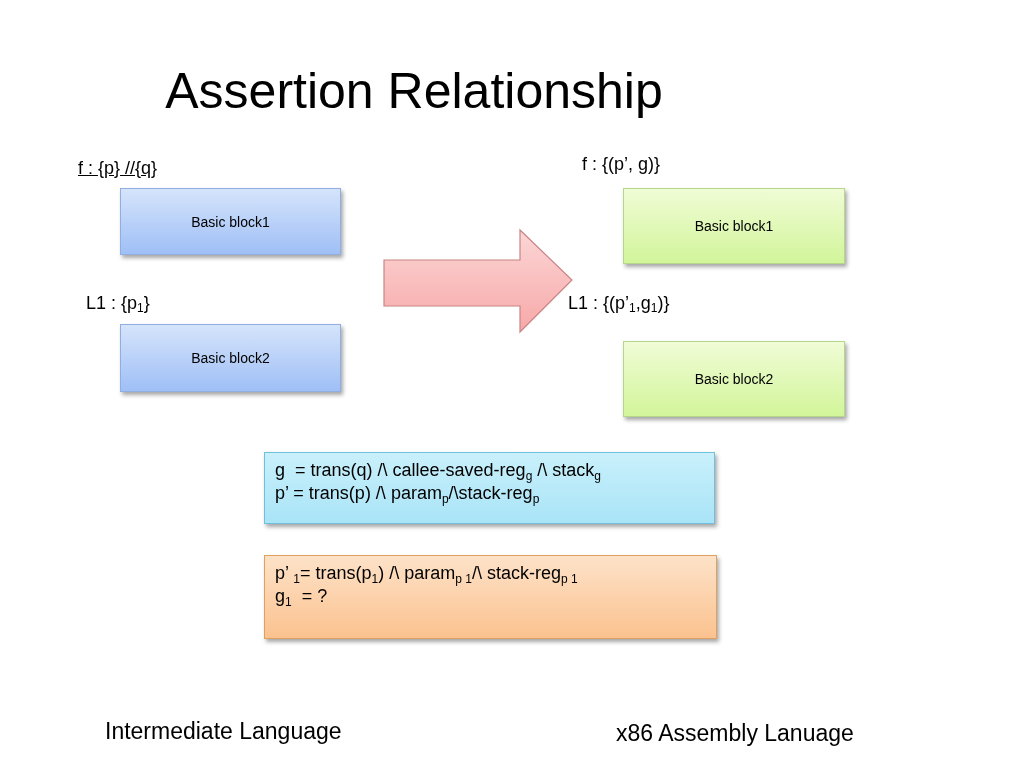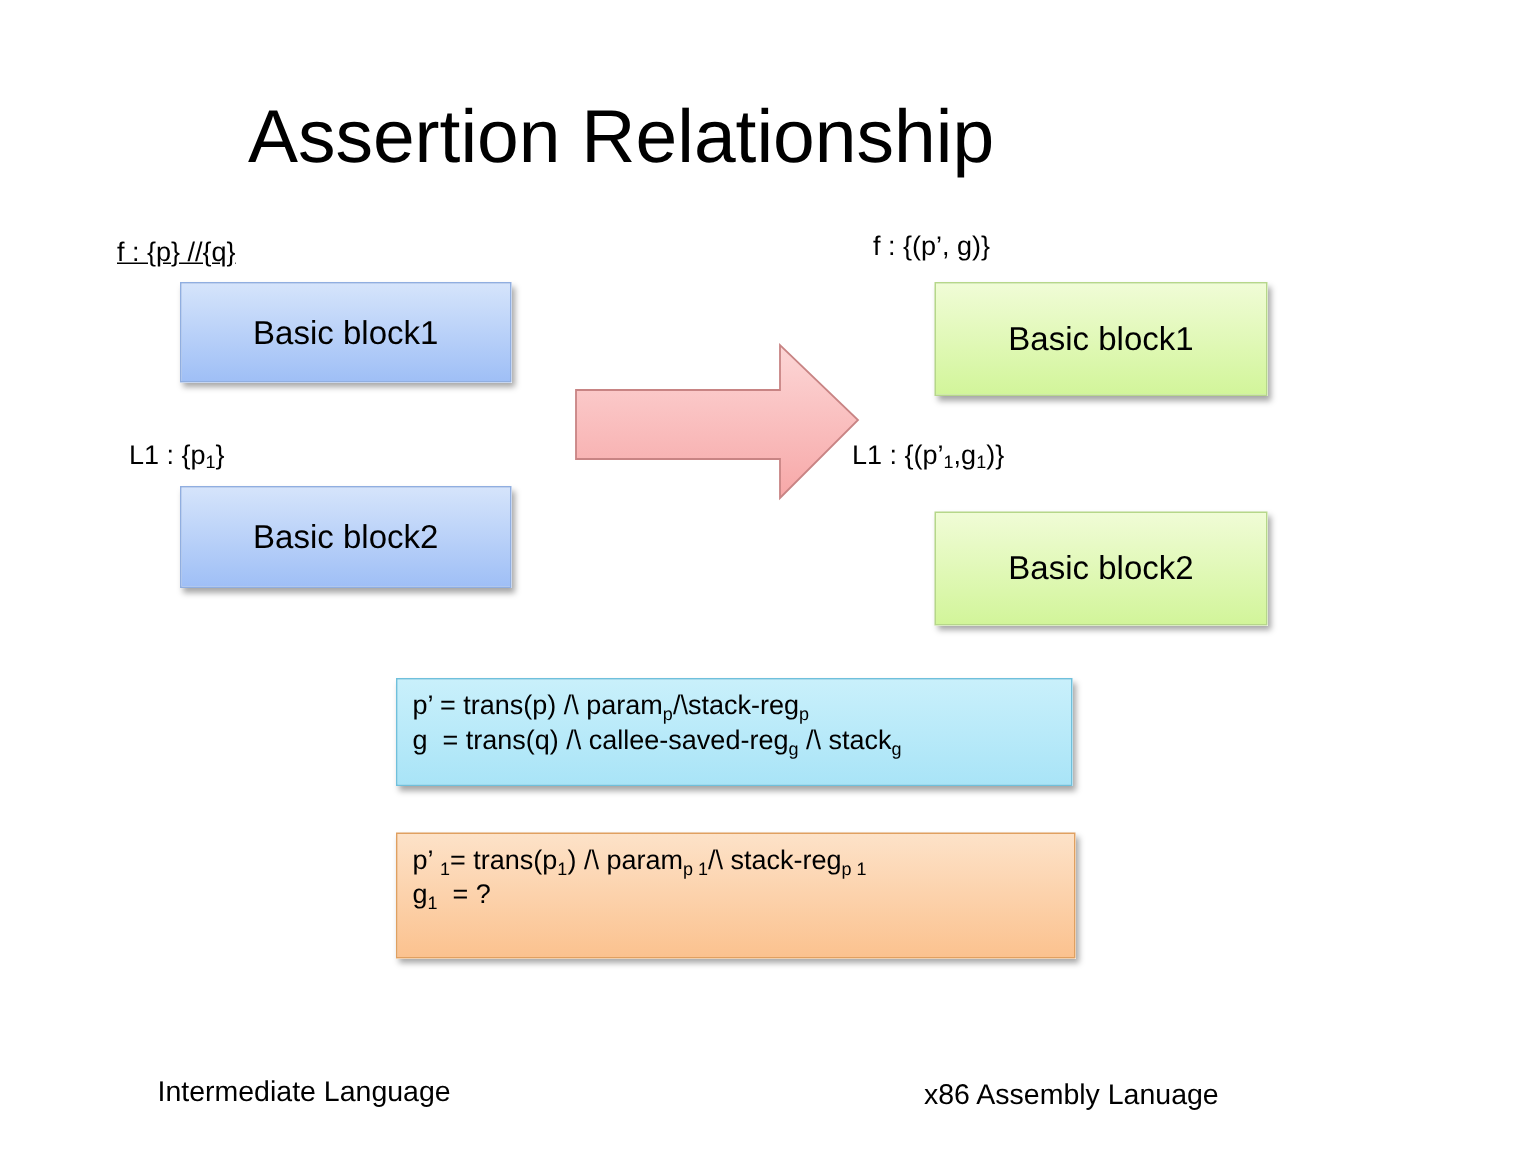--- a/index.html
+++ b/index.html
@@ -2,30 +2,30 @@
 <html><head>
 <meta charset="utf-8">
 <style>
   html, body { margin:0; padding:0; }
   body { width:1024px; height:768px; background:#ffffff; position:relative; overflow:hidden;
          font-family:"Liberation Sans", sans-serif; color:#000; }
   .abs { position:absolute; }
   #title { left:0; width:828px; top:62px; text-align:center; font-size:50px; }
   .label { font-size:18px; white-space:nowrap; }
   .label sub { font-size:12px; vertical-align:-3px; line-height:0; }
-  .box { display:flex; align-items:center; justify-content:center; font-size:22px;
+  .box { display:flex; align-items:center; justify-content:center; font-size:14px;
          box-shadow: 2px 3px 4px rgba(0,0,0,0.35); box-sizing:border-box; }
   .blue { background:linear-gradient(#d5e4fb, #9fbff6); border:1px solid #90aee0; }
   .green { background:linear-gradient(#f0fcd6, #d2f59a); border:1px solid #b6d78a; }
   .eq { box-sizing:border-box; padding:6px 10px; font-size:18px; line-height:23px;
         box-shadow: 2px 3px 4px rgba(0,0,0,0.35); white-space:nowrap; }
   .eq sub { font-size:12px; vertical-align:-4px; line-height:0; }
   .eq-blue { background:linear-gradient(#c9f0fb, #a9e4f7); border:1px solid #6fc0dc; }
   .eq-orange { background:linear-gradient(#fde2c8, #fbc28f); border:1px solid #e0a060; }
-  .footer { font-size:19px; }
+  .footer { font-size:23px; }
 </style>
 </head>
 <body>
 
 <div id="title" class="abs">Assertion Relationship</div>
 
 <div class="abs label" style="left:78px;top:158px;text-decoration:underline;">f : {p} //{q}</div>
 <div class="abs box blue" style="left:120px;top:188px;width:221px;height:67px;">
   <span>Basic block1</span>
 </div>
@@ -51,22 +51,22 @@
   <span>Basic block1</span>
 </div>
 <div class="abs label" style="left:568px;top:293px;">
   <span>L1 : {(p’</span><sub>1</sub><span>,g</span><sub>1</sub><span>)}</span>
 </div>
 <div class="abs box green" style="left:623px;top:341px;width:222px;height:76px;">
   <span>Basic block2</span>
 </div>
 
 <div class="abs eq eq-blue" style="left:264px;top:452px;width:451px;height:72px;">
+  <div><span style="white-space:pre">g  = trans(q) /\ callee-saved-reg</span><sub>g</sub><span style="white-space:pre"> /\ stack</span><sub>g</sub></div>
   <div><span>p’ = trans(p) /\ param</span><sub>p</sub><span>/\stack-reg</span><sub>p</sub></div>
-  <div><span style="white-space:pre">g  = trans(q) /\ callee-saved-reg</span><sub>g</sub><span style="white-space:pre"> /\ stack</span><sub>g</sub></div>
 </div>
 
 <div class="abs eq eq-orange" style="left:264px;top:555px;width:453px;height:84px;">
   <div><span style="white-space:pre">p’ </span><sub>1</sub><span>= trans(p</span><sub>1</sub><span>) /\ param</span><sub>p 1</sub><span>/\ stack-reg</span><sub>p 1</sub></div>
   <div><span>g</span><sub>1</sub><span style="white-space:pre">  = ?</span></div>
 </div>
 
 <div class="abs footer" style="left:105px;top:718px;">Intermediate Language</div>
 <div class="abs footer" style="left:616px;top:720px;">x86 Assembly Lanuage</div>
 

